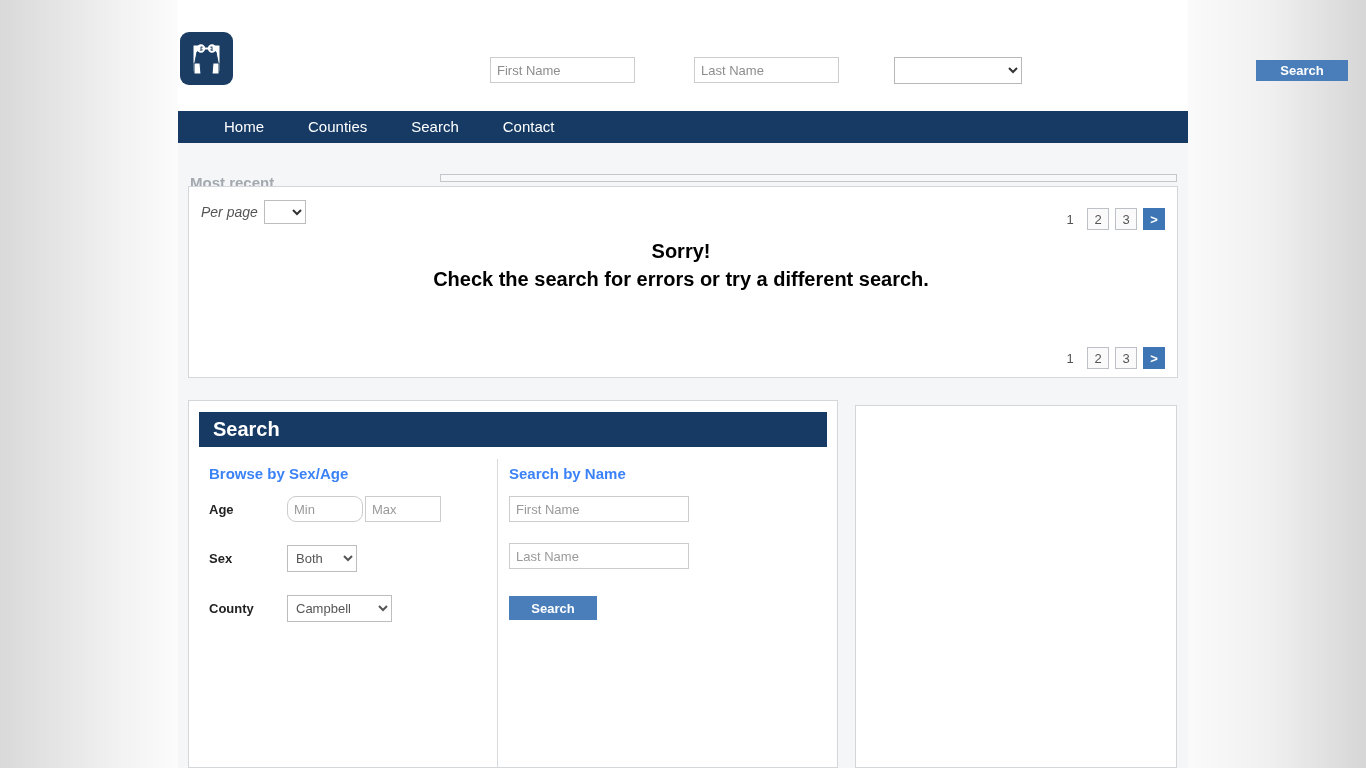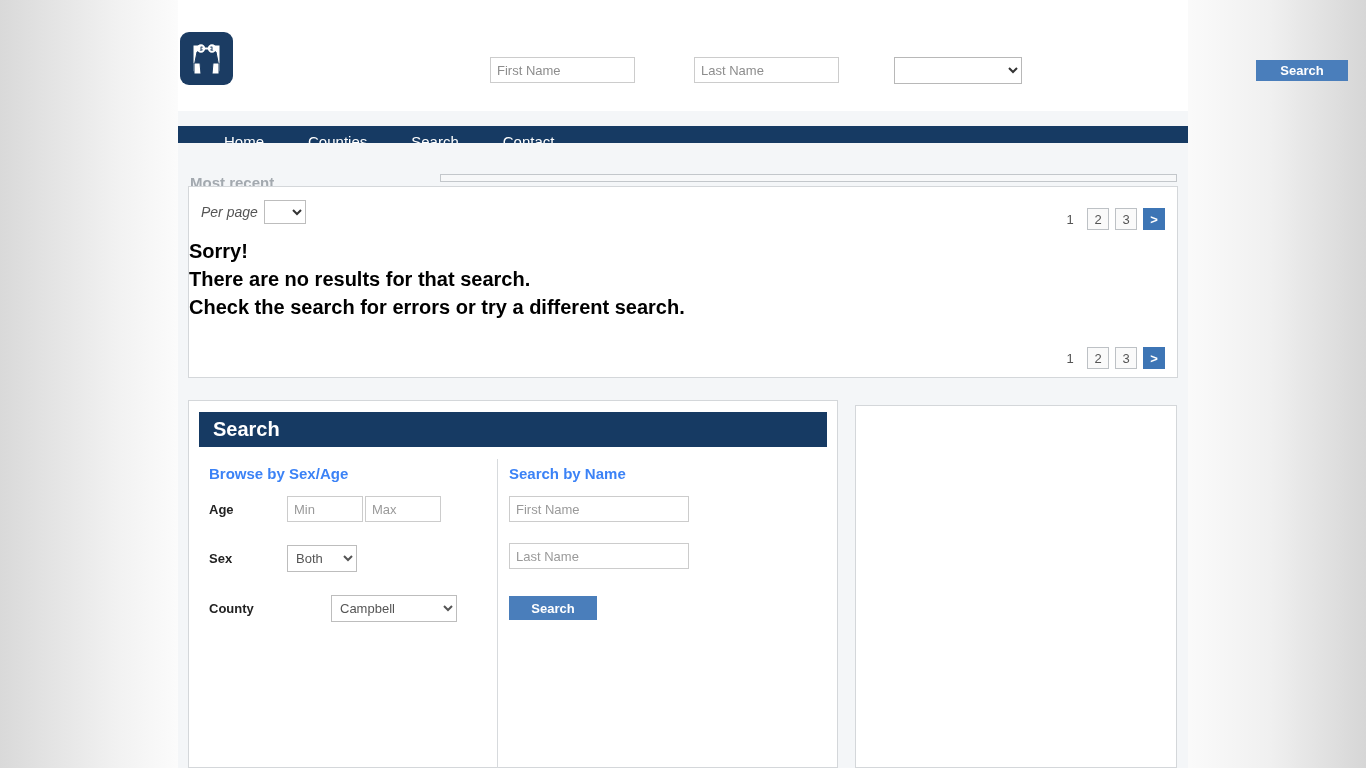--- a/index.html
+++ b/index.html
@@ -91,21 +91,21 @@
     line-height: 21px;
     text-align: center;
     padding: 0;
   }
 
   
   #nav {
     position: absolute; left: 0; top: 111px;
     width: 1010px; height: 32px;
     background: #163a63;
-    display: flex; align-items: center; margin-top: 15px;
+    display: flex; align-items: center;
   }
   .nav-item {
     color: #ffffff;
     font-size: 15px;
     padding: 0 22px;
     line-height: 32px;
     cursor: pointer;
     white-space: nowrap;
   }
   .nav-item:first-child { margin-left: 24px; }
@@ -164,21 +164,21 @@
     font-size: 13px; color: #555;
     display: flex; align-items: center; justify-content: center;
     cursor: pointer;
   }
   .pg.current { border: none; background: none; color: #555; }
   .pg.box { border: 1px solid #bdc1c5; background: #fafafa; }
   .pg.next { background: #3d75b5; border: 1px solid #3d75b5; color: #ffffff; font-weight: bold; }
 
   #no-results {
     position: absolute; left: 0; right: 4px; top: 50px;
-    text-align: left;
+    text-align: center;
     font-size: 20px; font-weight: bold; color: #000000;
     line-height: 28px;
   }
 
   
   #search-panel {
     position: absolute; left: 10px; top: 400px;
     width: 650px; height: 368px;
     background: #ffffff;
     border: 1px solid #d4d7da;
@@ -210,32 +210,32 @@
   }
   .txt {
     height: 26px;
     border: 1px solid #cccccc;
     background: #ffffff;
     font-family: "Liberation Sans", sans-serif;
     font-size: 13px; color: #333;
     padding: 0 6px; outline: none;
   }
   .txt::placeholder { color: #9a9a9a; }
-  #age-min { width: 76px; }
+  #age-min { width: 76px; border-radius: 9px; }
   #age-max { width: 76px; margin-left: 2px; }
   .sel {
     height: 27px;
     border: 1px solid #bdbdbd;
     background: #ffffff;
     font-family: "Liberation Sans", sans-serif;
     font-size: 13px; color: #555;
     padding: 0 4px;
   }
   #sex-select { width: 70px; }
-  #county-select { width: 126px; margin-left: 44px; }
+  #county-select { width: 105px; }
   #name-first, #name-last { width: 180px; display: block; }
   #name-first { margin-bottom: 21px; }
   #name-last { margin-bottom: 27px; }
   #panel-search-btn {
     width: 88px; height: 24px;
     background: #4a7ebb; border: none; color: #ffffff;
     font-family: "Liberation Sans", sans-serif;
     font-size: 13px; font-weight: bold;
     cursor: pointer; padding: 0;
   }
@@ -305,21 +305,20 @@
 
     <div class="pager" id="pager-top">
       <div class="pg current">1</div>
       <div class="pg box">2</div>
       <div class="pg box">3</div>
       <div class="pg next">&gt;</div>
     </div>
 
     <div id="no-results">
       <div>Sorry!</div>
-      <div>There are no results for that search.</div>
       <div>Check the search for errors or try a different search.</div>
     </div>
 
     <div class="pager" id="pager-bottom">
       <div class="pg current">1</div>
       <div class="pg box">2</div>
       <div class="pg box">3</div>
       <div class="pg next">&gt;</div>
     </div>
   </div>

